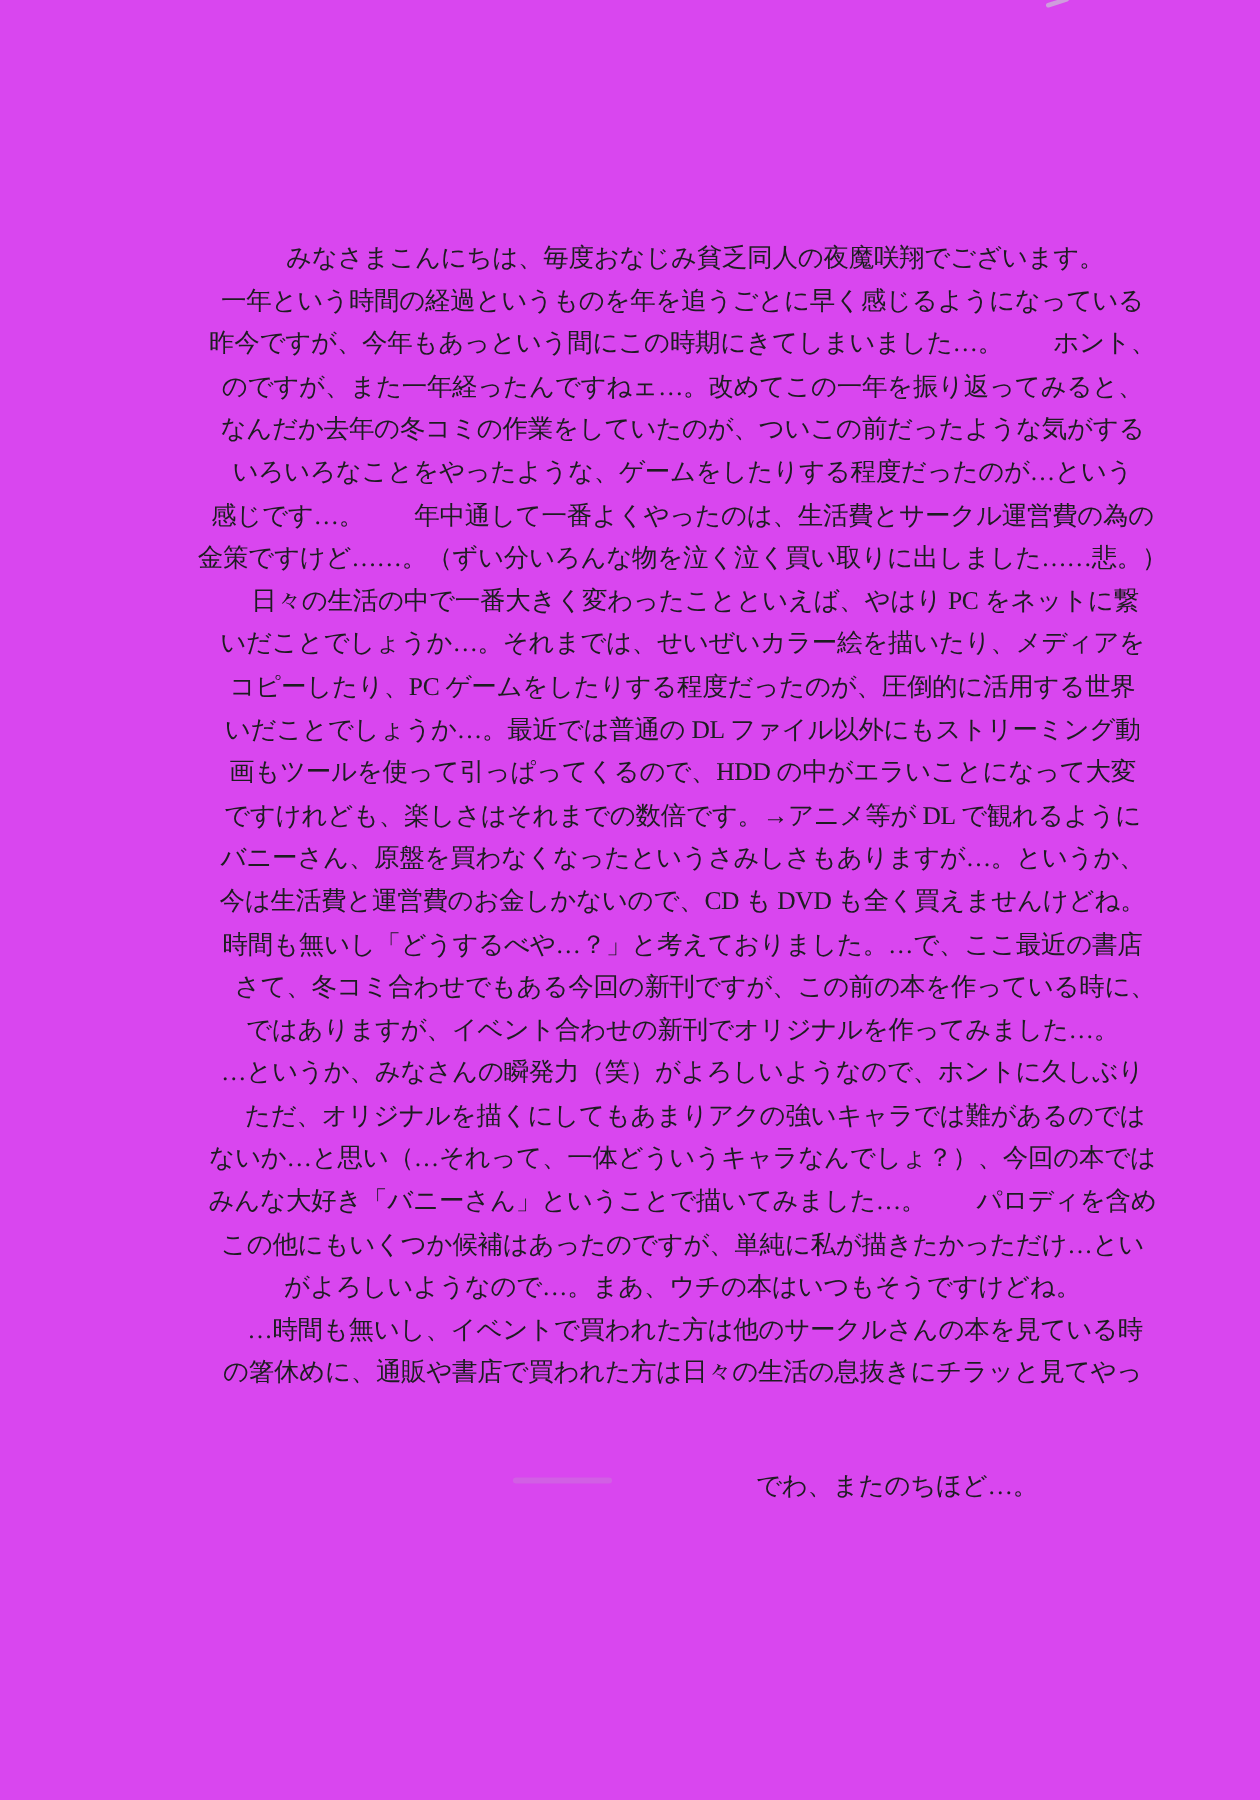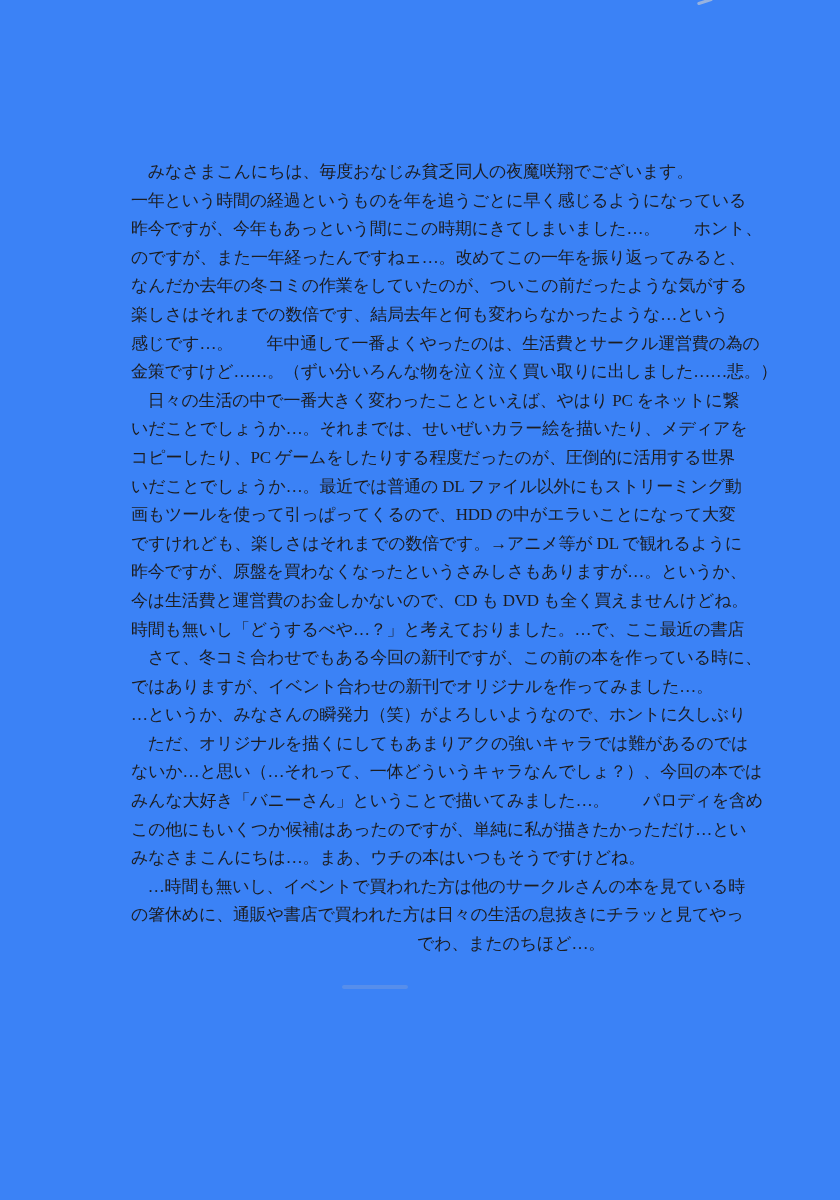--- a/index.html
+++ b/index.html
@@ -10,41 +10,43 @@
   body {
     width: 840px;
     height: 1200px;
     position: relative;
     overflow: hidden;
     font-family: "Liberation Serif", "DejaVu Serif", serif;
   }
   .page {
     position: absolute;
     inset: 0;
-    background: #3b82f6;
+    background: #d946ef;
+    text-align: center;
   }
   .text-block {
     position: absolute;
     left: 131px;
     top: 158px;
     width: 648px;
     color: #1d1d20;
     font-size: 17px;
     line-height: 28.6px;
     letter-spacing: -0.2px;
   }
   .line {
     white-space: pre;
     height: 28.6px;
     overflow: visible;
   }
   .signoff {
     white-space: pre;
     height: 28.6px;
     margin-left: 286px;
+    margin-top: 47px;
   }
   
   .scan-mark-top {
     position: absolute;
     left: 697px;
     top: 0px;
     width: 16px;
     height: 3px;
     background: #c9cdd2;
     border-radius: 2px;
@@ -69,38 +71,38 @@
   <div class="scan-mark-top"></div>
   <div class="scan-smudge"></div>
 
   <div class="text-block">
     <div>
         <div class="line">　みなさまこんにちは、毎度おなじみ貧乏同人の夜魔咲翔でございます。</div>
         <div class="line">一年という時間の経過というものを年を追うごとに早く感じるようになっている</div>
         <div class="line">昨今ですが、今年もあっという間にこの時期にきてしまいました…。　　ホント、</div>
         <div class="line">のですが、また一年経ったんですねェ…。改めてこの一年を振り返ってみると、</div>
         <div class="line">なんだか去年の冬コミの作業をしていたのが、ついこの前だったような気がする</div>
-        <div class="line">楽しさはそれまでの数倍です、結局去年と何も変わらなかったような…という</div>
+        <div class="line">いろいろなことをやったような、ゲームをしたりする程度だったのが…という</div>
         <div class="line">感じです…。　　年中通して一番よくやったのは、生活費とサークル運営費の為の</div>
         <div class="line">金策ですけど……。（ずい分いろんな物を泣く泣く買い取りに出しました……悲。）</div>
         <div class="line">　日々の生活の中で一番大きく変わったことといえば、やはり PC をネットに繋</div>
         <div class="line">いだことでしょうか…。それまでは、せいぜいカラー絵を描いたり、メディアを</div>
         <div class="line">コピーしたり、PC ゲームをしたりする程度だったのが、圧倒的に活用する世界</div>
         <div class="line">いだことでしょうか…。最近では普通の DL ファイル以外にもストリーミング動</div>
         <div class="line">画もツールを使って引っぱってくるので、HDD の中がエラいことになって大変</div>
         <div class="line">ですけれども、楽しさはそれまでの数倍です。→アニメ等が DL で観れるように</div>
-        <div class="line">昨今ですが、原盤を買わなくなったというさみしさもありますが…。というか、</div>
+        <div class="line">バニーさん、原盤を買わなくなったというさみしさもありますが…。というか、</div>
         <div class="line">今は生活費と運営費のお金しかないので、CD も DVD も全く買えませんけどね。</div>
         <div class="line">時間も無いし「どうするべや…？」と考えておりました。…で、ここ最近の書店</div>
         <div class="line">　さて、冬コミ合わせでもある今回の新刊ですが、この前の本を作っている時に、</div>
         <div class="line">ではありますが、イベント合わせの新刊でオリジナルを作ってみました…。</div>
         <div class="line">…というか、みなさんの瞬発力（笑）がよろしいようなので、ホントに久しぶり</div>
         <div class="line">　ただ、オリジナルを描くにしてもあまりアクの強いキャラでは難があるのでは</div>
         <div class="line">ないか…と思い（…それって、一体どういうキャラなんでしょ？）、今回の本では</div>
         <div class="line">みんな大好き「バニーさん」ということで描いてみました…。　　パロディを含め</div>
         <div class="line">この他にもいくつか候補はあったのですが、単純に私が描きたかっただけ…とい</div>
-        <div class="line">みなさまこんにちは…。まあ、ウチの本はいつもそうですけどね。</div>
+        <div class="line">がよろしいようなので…。まあ、ウチの本はいつもそうですけどね。</div>
         <div class="line">　…時間も無いし、イベントで買われた方は他のサークルさんの本を見ている時</div>
         <div class="line">の箸休めに、通販や書店で買われた方は日々の生活の息抜きにチラッと見てやっ</div>
       </div>
     <div class="signoff">でわ、またのちほど…。</div>
   </div>
 </div>
 
 </body></html>

